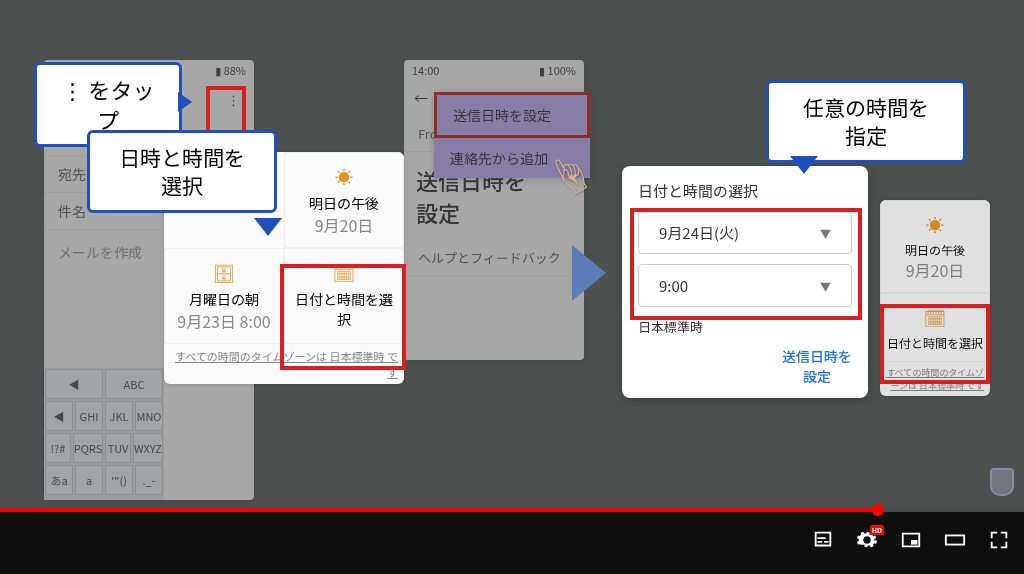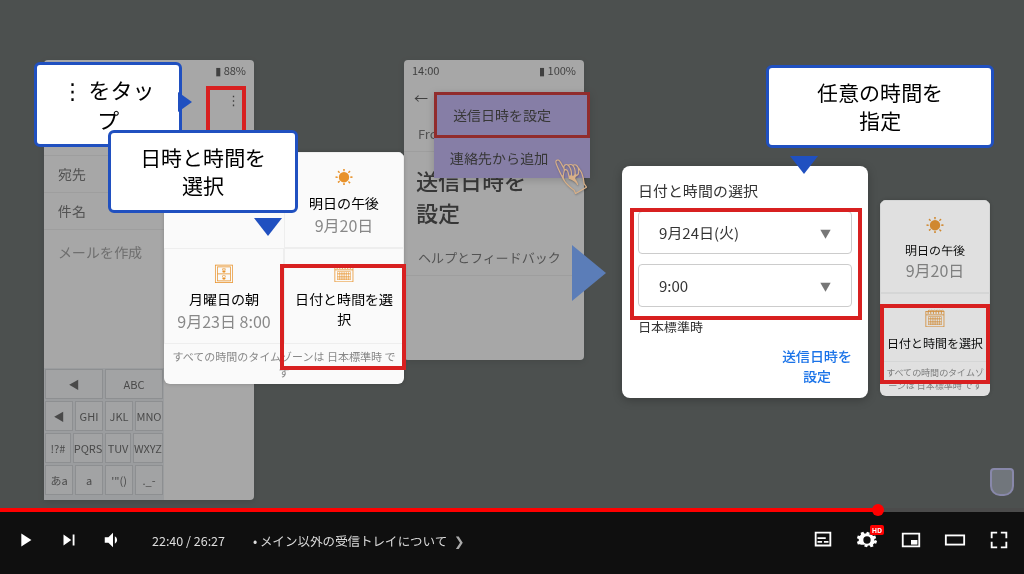--- a/index.html
+++ b/index.html
@@ -19,21 +19,21 @@
 .compose-body { font-size:14px; color:#999; padding:12px 14px;}
 
 .red-box { position:absolute; border:4px solid #d82020; z-index:20; }
 
 
 .sheet { position:absolute; background:#fafafa; border-radius:6px; box-shadow:0 0 4px rgba(0,0,0,.2); overflow:hidden; z-index:10;}
 .sheet-grid { display:grid; grid-template-columns:1fr 1fr; }
 .sheet-cell { text-align:center; padding:10px 6px; border:1px solid #eee; font-size:14px;}
 .sheet-cell .ic { font-size:18px; color:#e8922a; display:block; margin-bottom:4px;}
 .sheet-cell .d { color:#888; font-size:16px; }
-.sheet-foot { font-size:11px; color:#888; text-align:center; padding:4px 6px;}
+.sheet-foot { font-size:11px; color:#888; text-align:right; padding:4px 6px;text-decoration:underline;}
 
 
 .bigarrow { position:absolute; top:245px; left:572px; width:0; height:0; border-top:28px solid transparent; border-bottom:28px solid transparent; border-left:34px solid #5b7db8; z-index:25;}
 
 
 .dlg { position:absolute; background:#fff; border-radius:8px; padding:14px 16px 12px; box-shadow:0 2px 10px rgba(0,0,0,.25); z-index:15; }
 .dlg-title { font-size:15px; color:#333; text-align:left; margin-bottom:10px;}
 .dlg-row { border:1px solid #ccc; border-radius:4px; padding:10px 20px; font-size:15px; color:#333; margin-bottom:10px; display:flex; justify-content:space-between; align-items:center;}
 .dlg-row .chev { color:#777; font-size:11px;}
 .dlg-sub { font-size:13px; color:#333; margin-bottom:10px;}
@@ -130,21 +130,21 @@
       </div>
       <div class="sheet-cell">
         <span class="ic">🗓</span>
         <div>日付と時間を選択</div>
       </div>
     </div>
     <div class="sheet-foot">すべての時間のタイムゾーンは 日本標準時 です</div>
   </div>
   <div class="red-box" style="left:280px; top:264px; width:126px; height:106px;"></div>
 
-  <div class="callout" style="left:108px; top:130px; width:190px; white-space:pre-line;">日時と時間を
+  <div class="callout" style="left:87px; top:130px; width:190px; white-space:pre-line;">日時と時間を
 選択</div>
   <div style="position:absolute; left:254px; top:218px; width:0; height:0; border-left:14px solid transparent; border-right:14px solid transparent; border-top:18px solid #2050c0; z-index:31;"></div>
 
   <div class="phone" style="left:404px; top:60px; width:180px; height:300px;">
     <div class="status-bar">
       <span>14:00</span>
         <span>▮ <span>100%</span></span>
     </div>
     <div style="padding:8px 10px; font-size:14px; color:#444;">← </div>
     <div class="compose-row" style="font-size:13px;">From</div>
@@ -171,21 +171,21 @@
         <span class="chev">▼</span>
       </div>
     <div class="dlg-sub">日本標準時</div>
     <div class="dlg-btns">
       <span style="white-space:pre-line; text-align:center;">送信日時を
 設定</span>
     </div>
   </div>
   <div class="red-box" style="left:630px; top:208px; width:232px; height:112px;"></div>
 
-  <div class="callout" style="left:766px; top:65px; width:228px; white-space:pre-line;">任意の時間を
+  <div class="callout" style="left:766px; top:80px; width:200px; white-space:pre-line;">任意の時間を
 指定</div>
   <div style="position:absolute; left:790px; top:156px; width:0; height:0; border-left:14px solid transparent; border-right:14px solid transparent; border-top:18px solid #2050c0; z-index:31;"></div>
 
   <div class="sheet faded" style="left:880px; top:200px; width:110px;">
     <div class="sheet-cell">
       <span class="ic">☀</span>
       <div style="font-size:12px;">明日の午後</div>
       <div class="d">9月20日</div>
     </div>
     <div class="sheet-cell">
@@ -200,39 +200,20 @@
 
   <div style="position:absolute; right:10px; bottom:12px; width:24px; height:28px; border:2px solid #88a; border-radius:4px 4px 10px 10px; background:rgba(200,210,230,.3); z-index:40;"></div>
 </div>
 
 <div class="video-controls">
   <div class="progress-bar">
     <div class="progress-played" id="prog-played" style="width: 85.7%;"></div>
     <div class="progress-knob" id="prog-knob" style="left: calc(85.7% - 6px);"></div>
   </div>
   <div class="ctl-row">
-    <div class="ctl-left">
-      <span>
-          <svg class="ctl-ic" viewBox="0 0 24 24">
-            <path d="M8 5v14l11-7z"></path>
-          </svg>
-        </span>
-      <span>
-          <svg class="ctl-ic" viewBox="0 0 24 24">
-            <path d="M6 18l8.5-6L6 6v12zM16 6v12h2V6h-2z"></path>
-          </svg>
-        </span>
-      <span>
-          <svg class="ctl-ic" viewBox="0 0 24 24">
-            <path d="M3 9v6h4l5 5V4L7 9H3zm13.5 3a4.5 4.5 0 0 0-2.5-4v8a4.5 4.5 0 0 0 2.5-4z"></path>
-          </svg>
-        </span>
-      <span class="time"><span>22:40</span> / <span>26:27</span></span>
-      <span class="chapter">• <span>メイン以外の受信トレイについて</span><span class="chev"> ❯</span></span>
-    </div>
     <div class="ctl-right">
       <span>
           <svg class="ctl-ic" viewBox="0 0 24 24">
             <path d="M4 4h16v14H4z" fill="none" stroke="#fff" stroke-width="2"></path>
             <path d="M6 13h5v2H6zm7 0h5v2h-5zM6 9h9v2H6z"></path>
           </svg>
         </span>
       <span style="position:relative;">
         <svg class="ctl-ic" viewBox="0 0 24 24">
             <path d="M12 8a4 4 0 1 0 0 8 4 4 0 0 0 0-8zm9 4l2 1-1 3-2-.5a8 8 0 0 1-1.5 1.5l.5 2-3 1-1-2h-2l-1 2-3-1 .5-2A8 8 0 0 1 4 16.5L2 17l-1-3 2-1v-2L1 10l1-3 2 .5A8 8 0 0 1 5.5 6L5 4l3-1 1 2h2l1-2 3 1-.5 2A8 8 0 0 1 19 7.5l2-.5 1 3-2 1v2z"></path>

